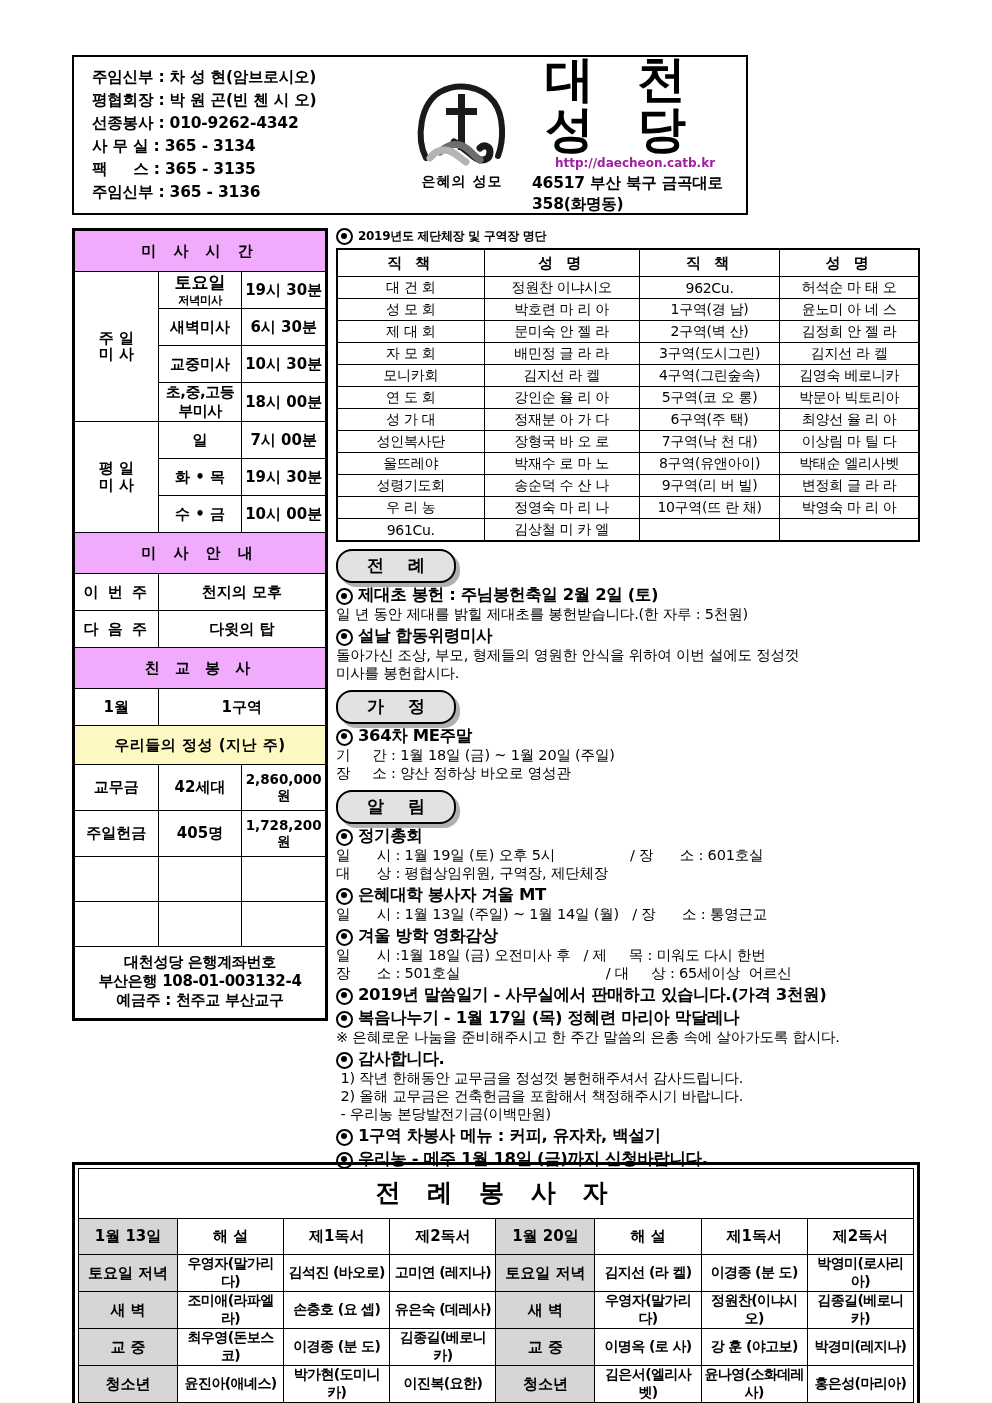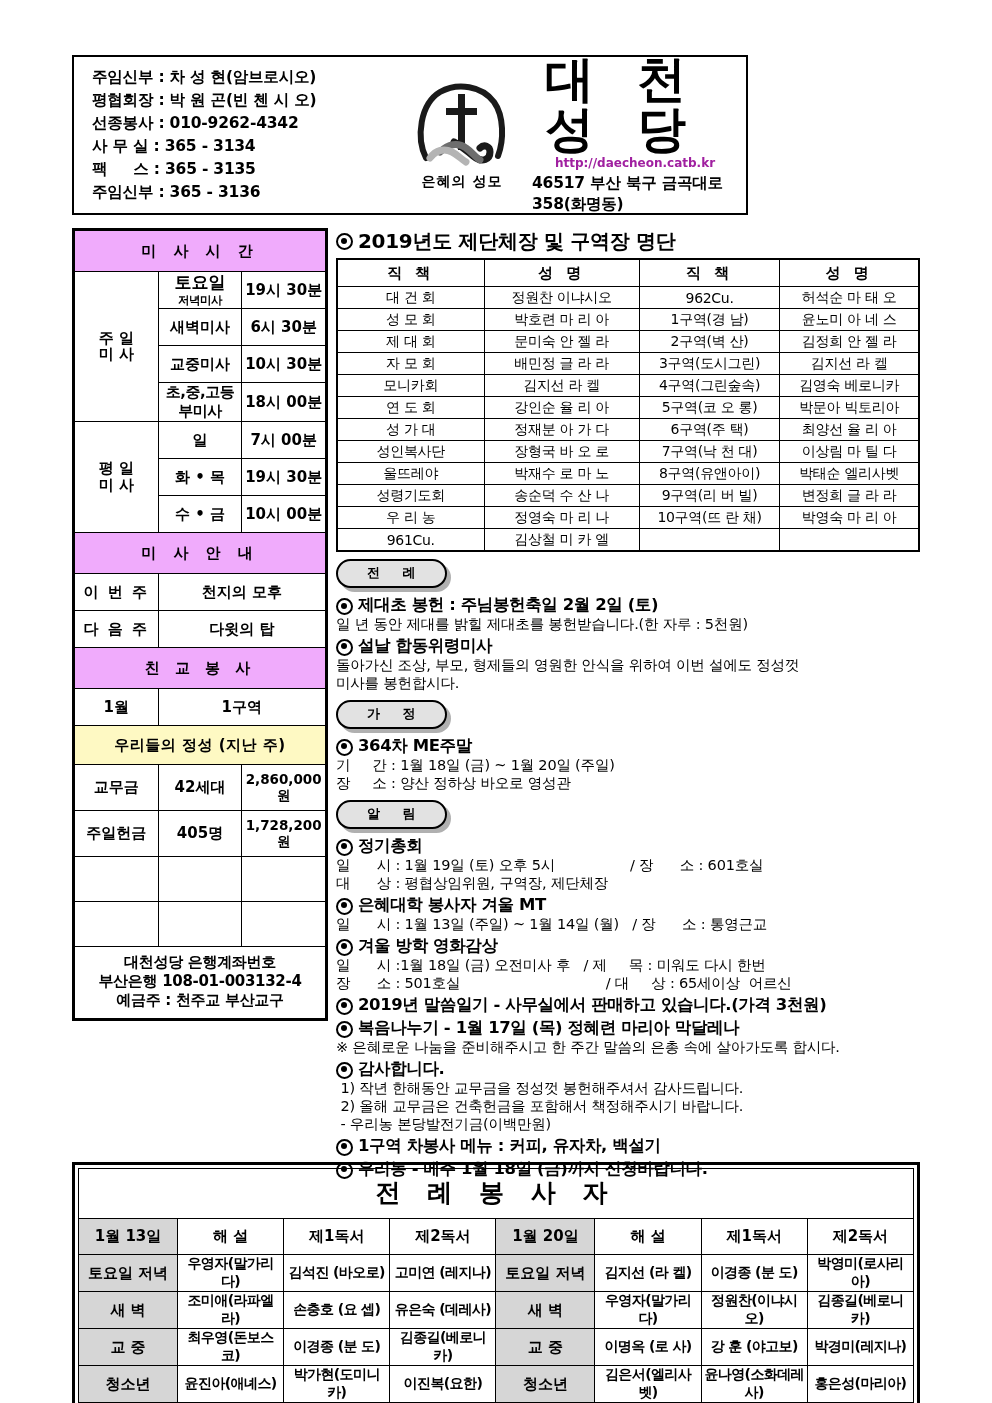--- a/index.html
+++ b/index.html
@@ -113,21 +113,21 @@
   }
   .offer-head { background: #fef9c3; font-size: 16px; letter-spacing: 0.5px; height: 38px !important; }
 
   
   .rightcol {
     position: absolute;
     left: 336px; top: 228px;
     width: 584px;
   }
   .rnote {
-    font-size: 20px;
+    font-size: 12px;
     font-weight: bold;
     letter-spacing: -0.3px;
     display: flex;
     align-items: center;
     gap: 5px;
     margin-bottom: 3px;
     text-align: center;
   }
   .bullet {
     display: inline-block;
@@ -150,21 +150,21 @@
   .ctable td.hd { font-weight: bold; font-size: 15px; letter-spacing: 4px; height: 26px; }
 
   
   .pill-wrap { position: relative; height: 34px; margin-top: 7px; margin-bottom: 1px; }
   .pill {
     display: inline-block;
     border: 2px solid #000;
     border-radius: 16px;
     background: #e2e2e2;
     padding: 3px 20px 4px 20px;
-    font-size: 13px;
+    font-size: 17px;
     font-weight: bold;
     letter-spacing: 9px;
     text-indent: 9px;
     box-shadow: 4px 4px 0 rgba(150,150,150,0.75);
     position: relative;
     z-index: 2;
   }
   .sect-item {
     font-size: 16.5px;
     font-weight: bold;

